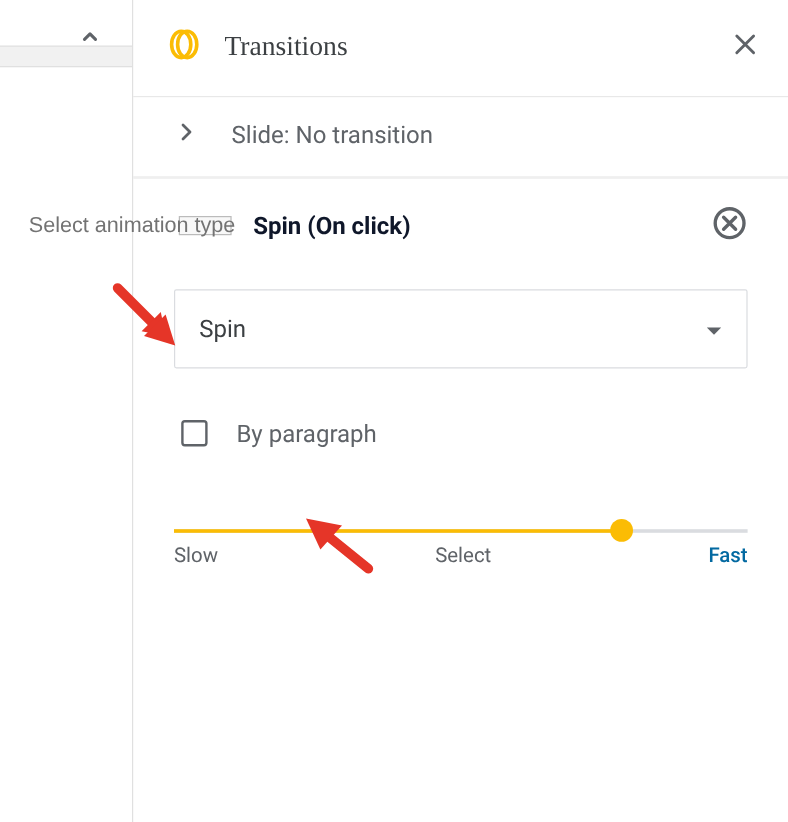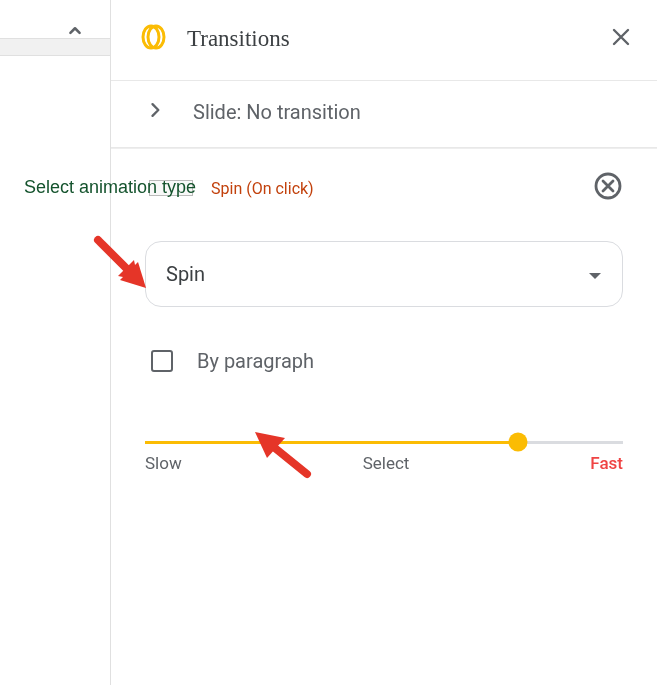--- a/index.html
+++ b/index.html
@@ -91,34 +91,34 @@
     }
     .thumb-box {
       width: 44px;
       height: 16px;
       border: 1px solid #bbb;
       background: #f8f8f8;
       margin-right: 18px;
       margin-left: 4px;
     }
     .animation-title {
-      font-size: 16px;
-      font-weight: 400;
-      color: #c2410c;
+      font-size: 20px;
+      font-weight: 700;
+      color: #0f172a;
     }
     .remove-btn {
       margin-left: auto;
       cursor: pointer;
     }
     .dropdown {
       display: flex;
       align-items: center;
       justify-content: space-between;
       border: 1px solid #dadce0;
-      border-radius: 16px;
+      border-radius: 2px;
       padding: 20px 20px;
       margin-top: 28px;
       font-size: 20px;
       color: #3c4043;
       cursor: pointer;
     }
     .dropdown:first-of-type {
       margin-top: 58px;
     }
     .dropdown-arrow {
@@ -174,28 +174,28 @@
       transform: translate(-50%, -50%);
       cursor: pointer;
     }
     .speed-labels {
       display: flex;
       justify-content: space-between;
       font-size: 17px;
       color: #5f6368;
     }
     .speed-labels .fast {
-      color: #ef4444;
+      color: #0369a1;
       font-weight: 500;
     }
     .annotation {
       position: absolute;
       left: 24px;
       top: 177px;
-      color: #14532d;
+      color: #737373;
       font-size: 18px;
       font-family: Arial, sans-serif;
       pointer-events: none;
       z-index: 10;
     }
     .arrow1 {
       position: absolute;
       left: 90px;
       top: 232px;
       z-index: 10;

